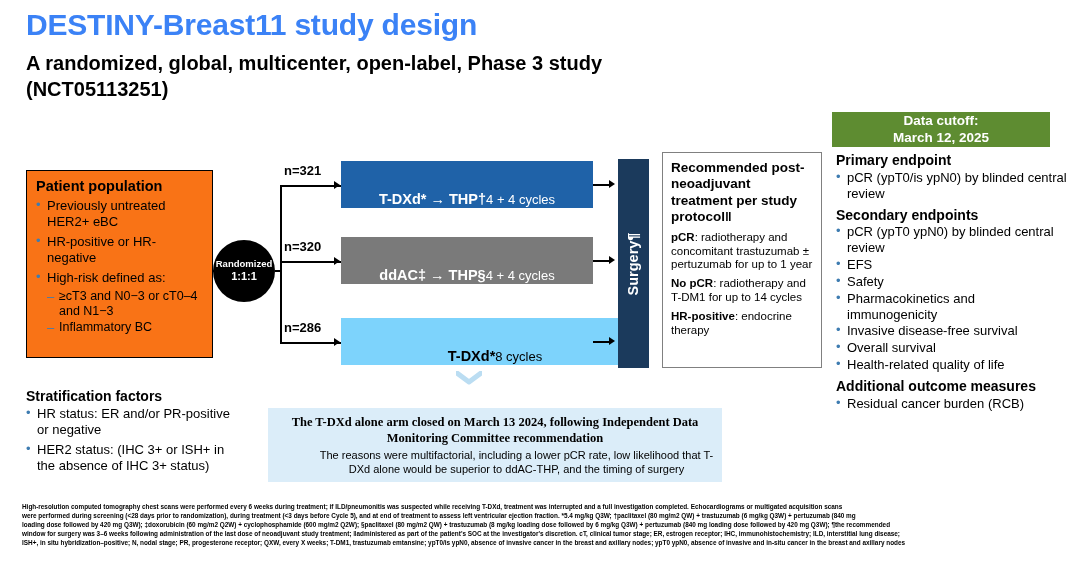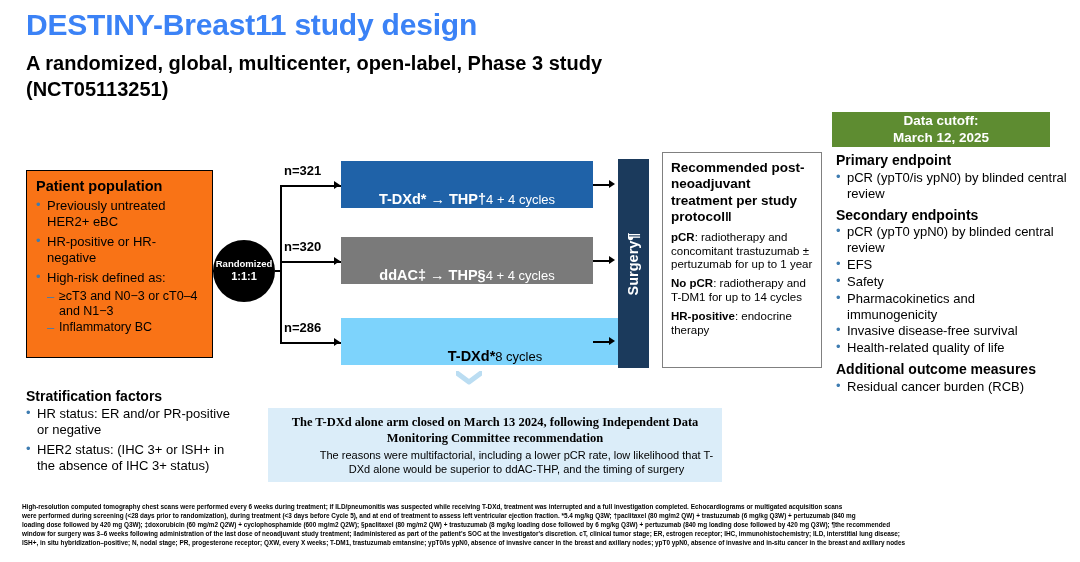--- a/index.html
+++ b/index.html
@@ -258,20 +258,21 @@
     <ul class="rc-bullets">
       <li>pCR (ypT0/is ypN0) by blinded central review</li>
     </ul>
     <div class="rc-head spaced">Secondary endpoints</div>
     <ul class="rc-bullets">
       <li>pCR (ypT0 ypN0) by blinded central review</li>
       <li>EFS</li>
       <li>Safety</li>
       <li>Pharmacokinetics and immunogenicity</li>
       <li>Invasive disease-free survival</li>
+      <li>Overall survival</li>
       <li>Health-related quality of life</li>
     </ul>
     <div class="rc-head spaced">Additional outcome measures</div>
     <ul class="rc-bullets">
       <li>Residual cancer burden (RCB)</li>
     </ul>
   </div>
 
   <div class="footnotes">
     <p>High-resolution computed tomography chest scans were performed every 6 weeks during treatment; if ILD/pneumonitis was suspected while receiving T-DXd, treatment was interrupted and a full investigation completed. Echocardiograms or multigated acquisition scans</p>

